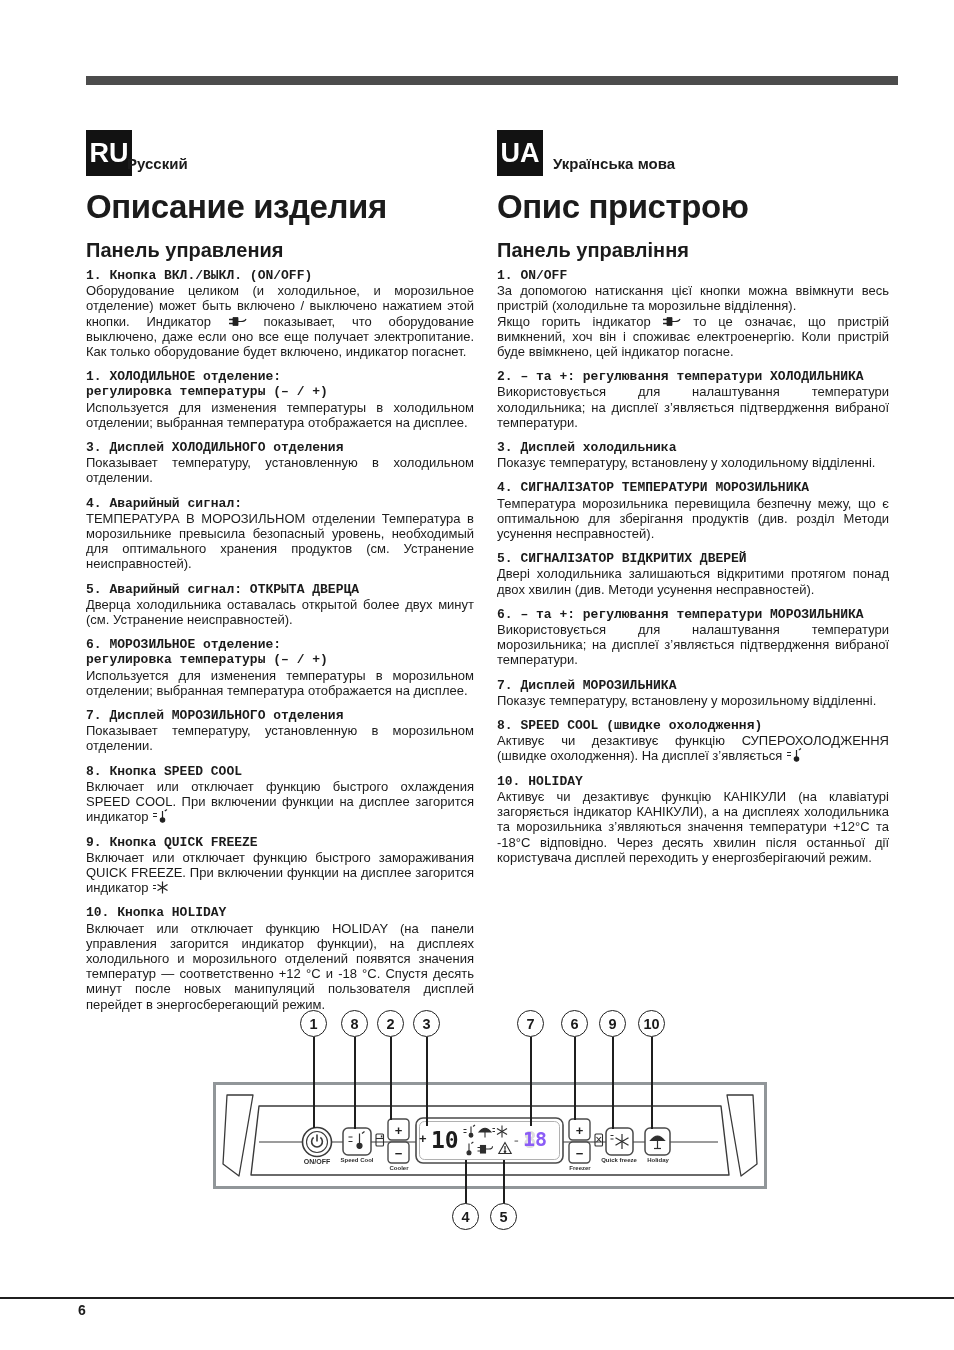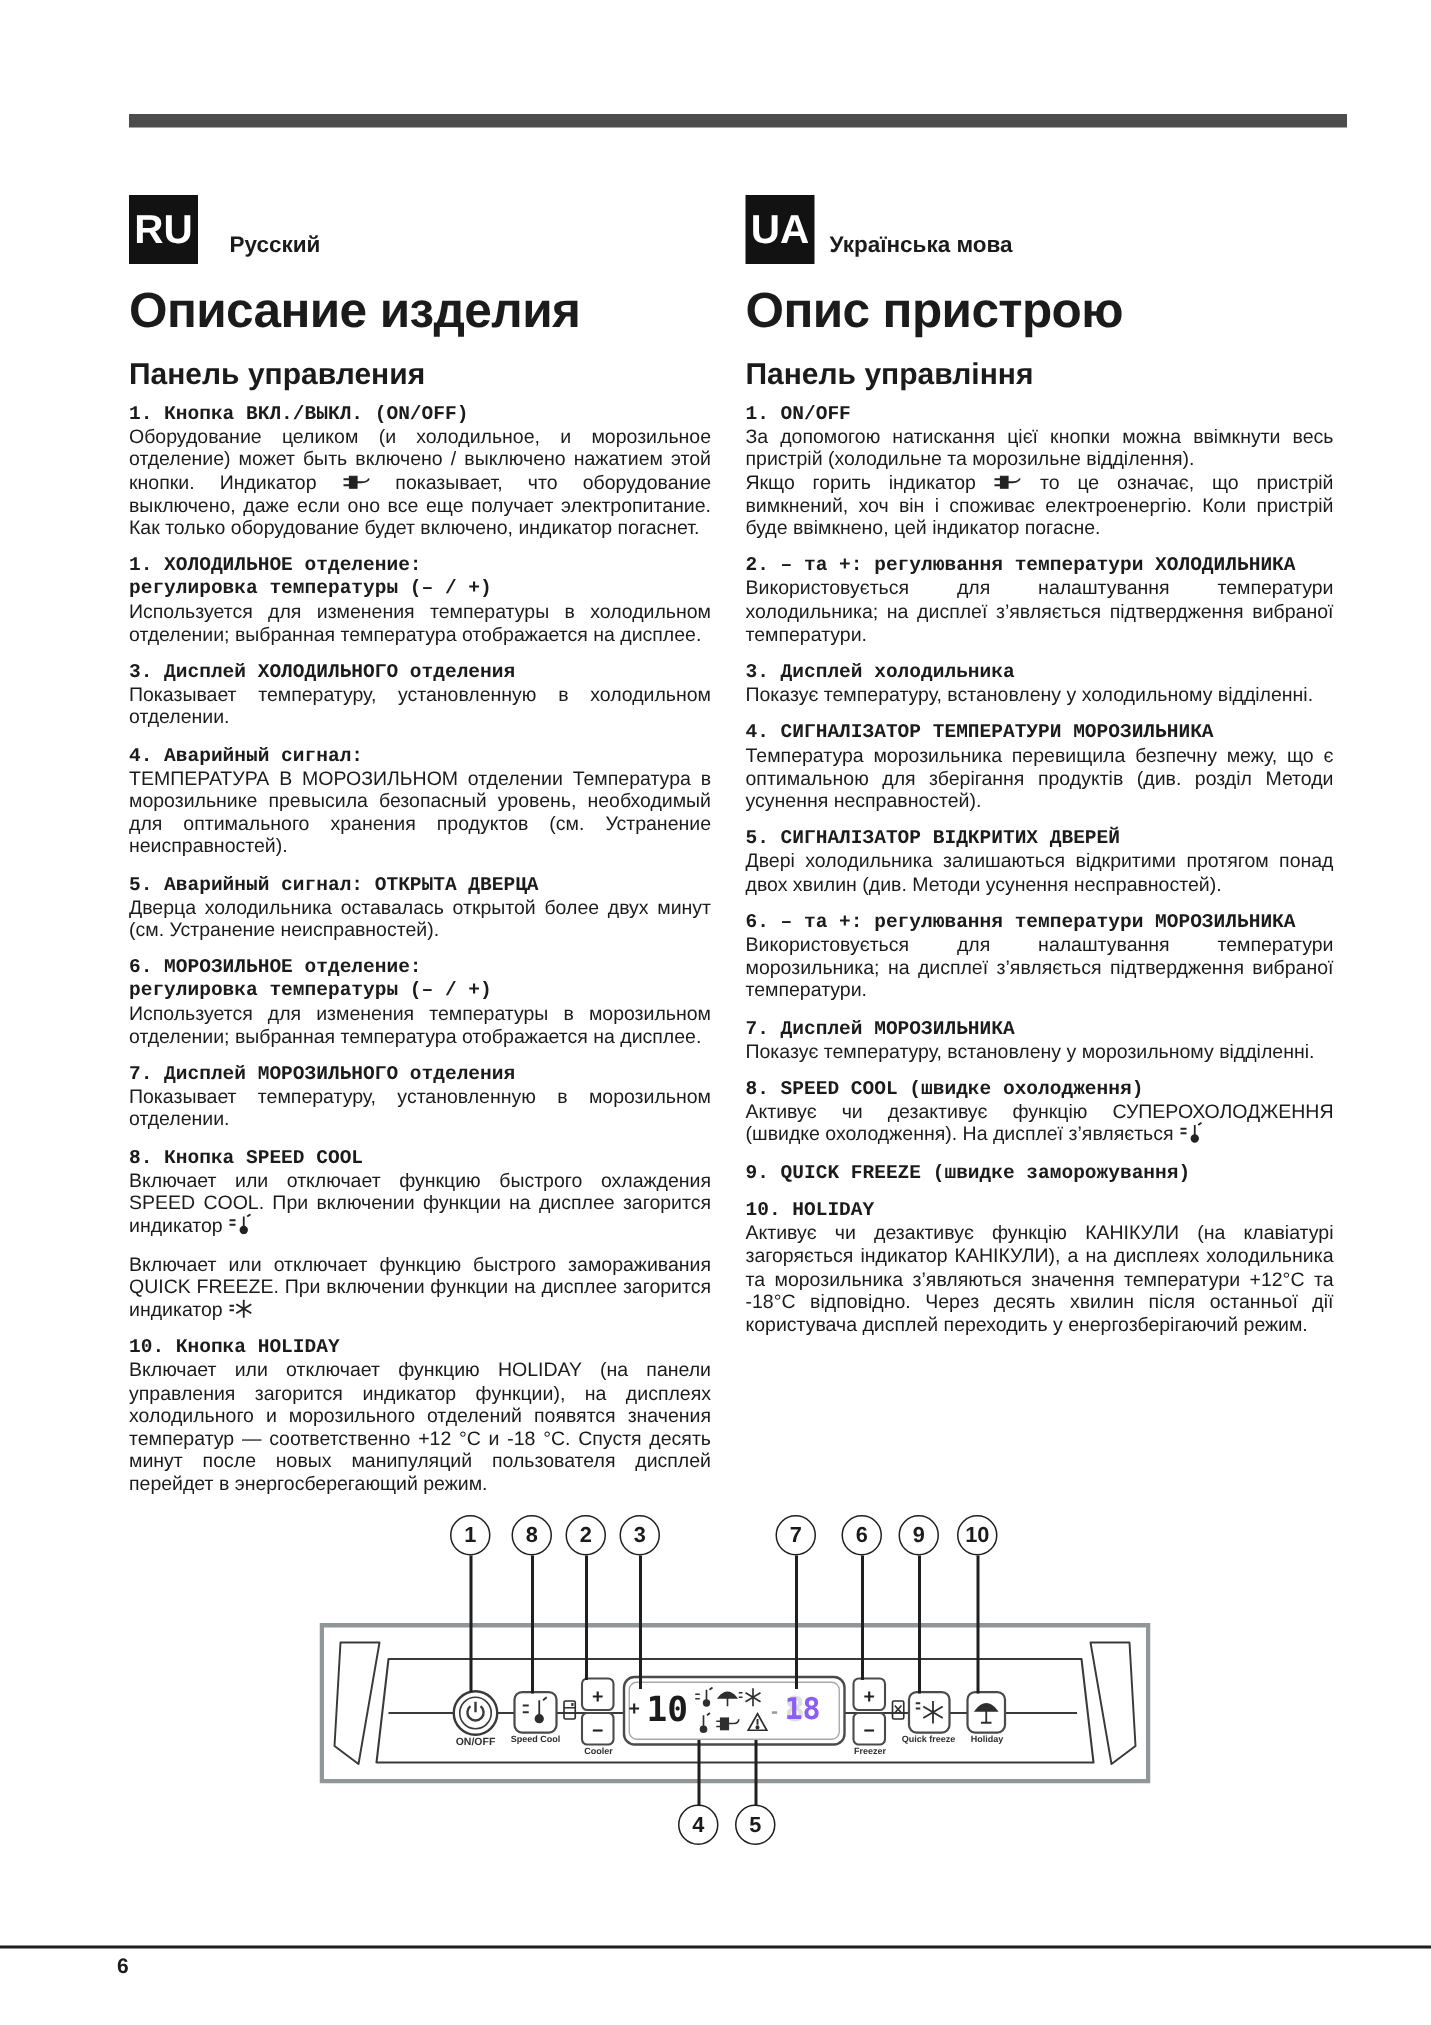--- a/index.html
+++ b/index.html
@@ -38,21 +38,21 @@
   .page-num{position:absolute;left:78px;top:1302px;font-weight:bold;font-size:14px;}
 </style>
 </head>
 <body>
 
 <div class="page">
 
   <div class="topbar"></div>
 
   <div class="badge" style="left:86px;top:130px">RU</div>
-  <div class="lang" style="left:153px">Русский</div>
+  <div class="lang" style="left:127px">Русский</div>
   <div class="col-title" style="left:86px">Описание изделия</div>
   <div class="col-sub" style="left:86px">Панель управления</div>
   <div class="sections" id="ru-sections">
       <div class="section">
         <div class="sec-h">1. Кнопка ВКЛ./ВЫКЛ. (ON/OFF)</div>
         <div class="sec-b"><span>Оборудование целиком (и холодильное, и морозильное отделение) может быть включено / выключено нажатием этой кнопки. Индикатор </span><span class="inline-icon"><svg width="19" height="12" viewBox="0 0 19 12">
               <g stroke="#222" fill="none">
                 <path d="M1 3.5 h4 M1 7.5 h4" stroke-width="1.4"></path>
                 <path d="M5 1.5 v8 h5 v-8 z" fill="#222" stroke-width="0.8"></path>
                 <path d="M10 5.5 h3 q4 0 5 -2.5" stroke-width="1.2"></path>
@@ -90,20 +90,21 @@
         <div class="sec-b"><span>Включает или отключает функцию быстрого охлаждения SPEED COOL. При включении функции на дисплее загорится индикатор </span><span class="inline-icon"><svg width="17" height="14" viewBox="0 0 17 14">
               <g stroke="#222" fill="none" stroke-width="1.2">
                 <path d="M1 4.5 h4 M1 7.5 h4"></path>
                 <line x1="10.5" y1="2" x2="10.5" y2="9.5"></line>
                 <circle cx="10.5" cy="11" r="2.2" fill="#222"></circle>
                 <path d="M12.8 2 l2.2 -1.5"></path>
               </g>
             </svg></span></div>
       </div>
       <div class="section">
+        <div class="sec-h">9. Кнопка QUICK FREEZE</div>
         <div class="sec-b"><span>Включает или отключает функцию быстрого замораживания QUICK FREEZE. При включении функции на дисплее загорится индикатор </span><span class="inline-icon"><svg width="17" height="13" viewBox="0 0 17 13">
               <g stroke="#222" fill="none" stroke-width="1.2">
                 <path d="M1 4.5 h3 M1 7.5 h3"></path>
                 <line x1="10.5" y1="0.5" x2="10.5" y2="12.5"></line>
                 <line x1="5.5" y1="3.5" x2="15.5" y2="9.5"></line>
                 <line x1="15.5" y1="3.5" x2="5.5" y2="9.5"></line>
               </g>
             </svg></span></div>
       </div>
       <div class="section">
@@ -157,21 +158,20 @@
         <div class="sec-b"><span>Активує чи дезактивує функцію СУПЕРОХОЛОДЖЕННЯ (швидке охолодження). На дисплеї з’являється </span><span class="inline-icon"><svg width="17" height="14" viewBox="0 0 17 14">
               <g stroke="#222" fill="none" stroke-width="1.2">
                 <path d="M1 4.5 h4 M1 7.5 h4"></path>
                 <line x1="10.5" y1="2" x2="10.5" y2="9.5"></line>
                 <circle cx="10.5" cy="11" r="2.2" fill="#222"></circle>
                 <path d="M12.8 2 l2.2 -1.5"></path>
               </g>
             </svg></span></div>
       </div>
       <div class="section">
-        <div class="sec-h">9. QUICK FREEZE (швидке заморожування)</div>
       </div>
       <div class="section">
         <div class="sec-h">10. HOLIDAY</div>
         <div class="sec-b"><span>Активує чи дезактивує функцію КАНІКУЛИ (на клавіатурі загоряється індикатор КАНІКУЛИ), а на дисплеях холодильника та морозильника з’являються значення температури +12°C та -18°C відповідно. Через десять хвилин після останньої дії користувача дисплей переходить у енергозберігаючий режим.</span></div>
       </div>
     </div>
 
   <div class="diagram">
 
     <div class="callout" style="left:87px;top:5px">1</div>

